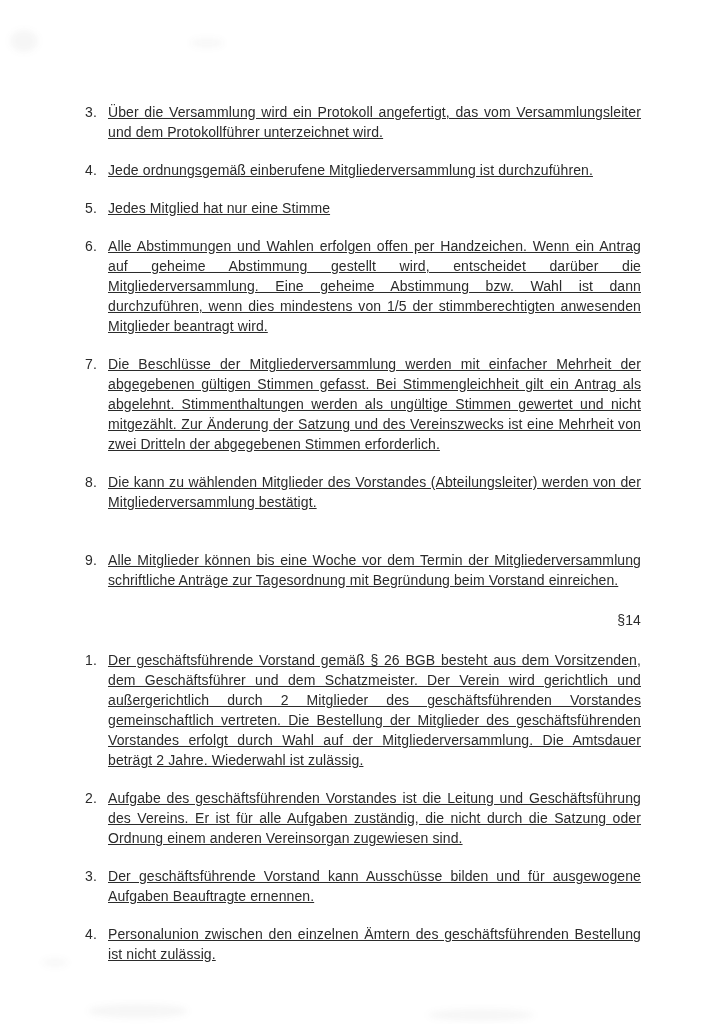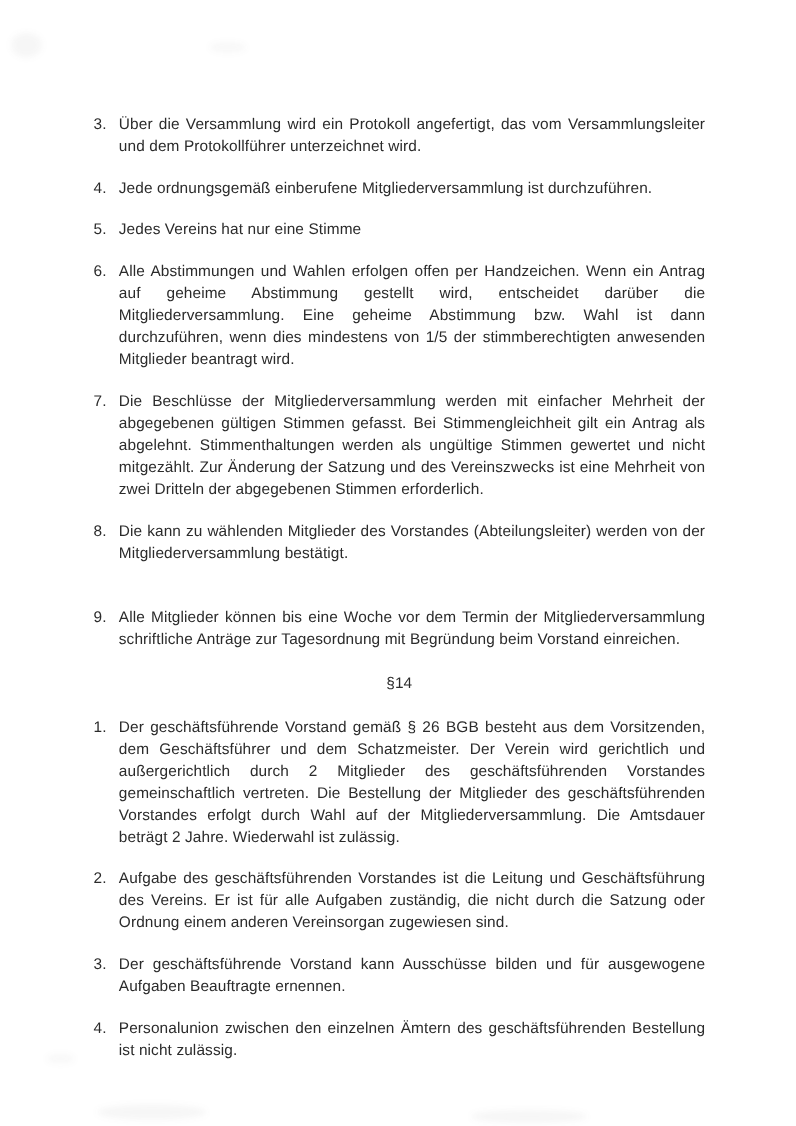--- a/index.html
+++ b/index.html
@@ -52,27 +52,29 @@
   }
   .item .num {
     flex: 0 0 23px;
     width: 23px;
   }
   .item .txt {
     flex: 1 1 auto;
     margin: 0;
     text-align: justify;
     text-justify: inter-word;
+    text-decoration: underline;
   }
   .section-heading {
     text-align: center;
     margin: 20px 0 20px 0;
   }
   .section-heading p {
     margin: 0;
+    text-align: right;
   }
 </style>
 </head>
 <body style="background: rgb(255, 255, 255); color: rgb(43, 43, 43);">
 
 <div class="page">
   <div class="smudge s1"></div>
   <div class="smudge s2"></div>
   <div class="smudge s3"></div>
   <div class="smudge s4"></div>
@@ -85,21 +87,21 @@
     <p class="txt">Über die Versammlung wird ein Protokoll angefertigt, das vom Versammlungsleiter und dem Protokollführer unterzeichnet wird.</p>
   </div>
 
   <div class="item">
     <span class="num">4.</span>
     <p class="txt">Jede ordnungsgemäß einberufene Mitgliederversammlung ist durchzuführen.</p>
   </div>
 
   <div class="item">
     <span class="num">5.</span>
-    <p class="txt">Jedes Vereins hat nur eine Stimme</p>
+    <p class="txt">Jedes Mitglied hat nur eine Stimme</p>
   </div>
 
   <div class="item">
     <span class="num">6.</span>
     <p class="txt">Alle Abstimmungen und Wahlen erfolgen offen per Handzeichen. Wenn ein Antrag auf geheime Abstimmung gestellt wird, entscheidet darüber die Mitgliederversammlung. Eine geheime Abstimmung bzw. Wahl ist dann durchzuführen, wenn dies mindestens von 1/5 der stimmberechtigten anwesenden Mitglieder beantragt wird.</p>
   </div>
 
   <div class="item">
     <span class="num">7.</span>
     <p class="txt">Die Beschlüsse der Mitgliederversammlung werden mit einfacher Mehrheit der abgegebenen gültigen Stimmen gefasst. Bei Stimmengleichheit gilt ein Antrag als abgelehnt. Stimmenthaltungen werden als ungültige Stimmen gewertet und nicht mitgezählt. Zur Änderung der Satzung und des Vereinszwecks ist eine Mehrheit von zwei Dritteln der abgegebenen Stimmen erforderlich.</p>

